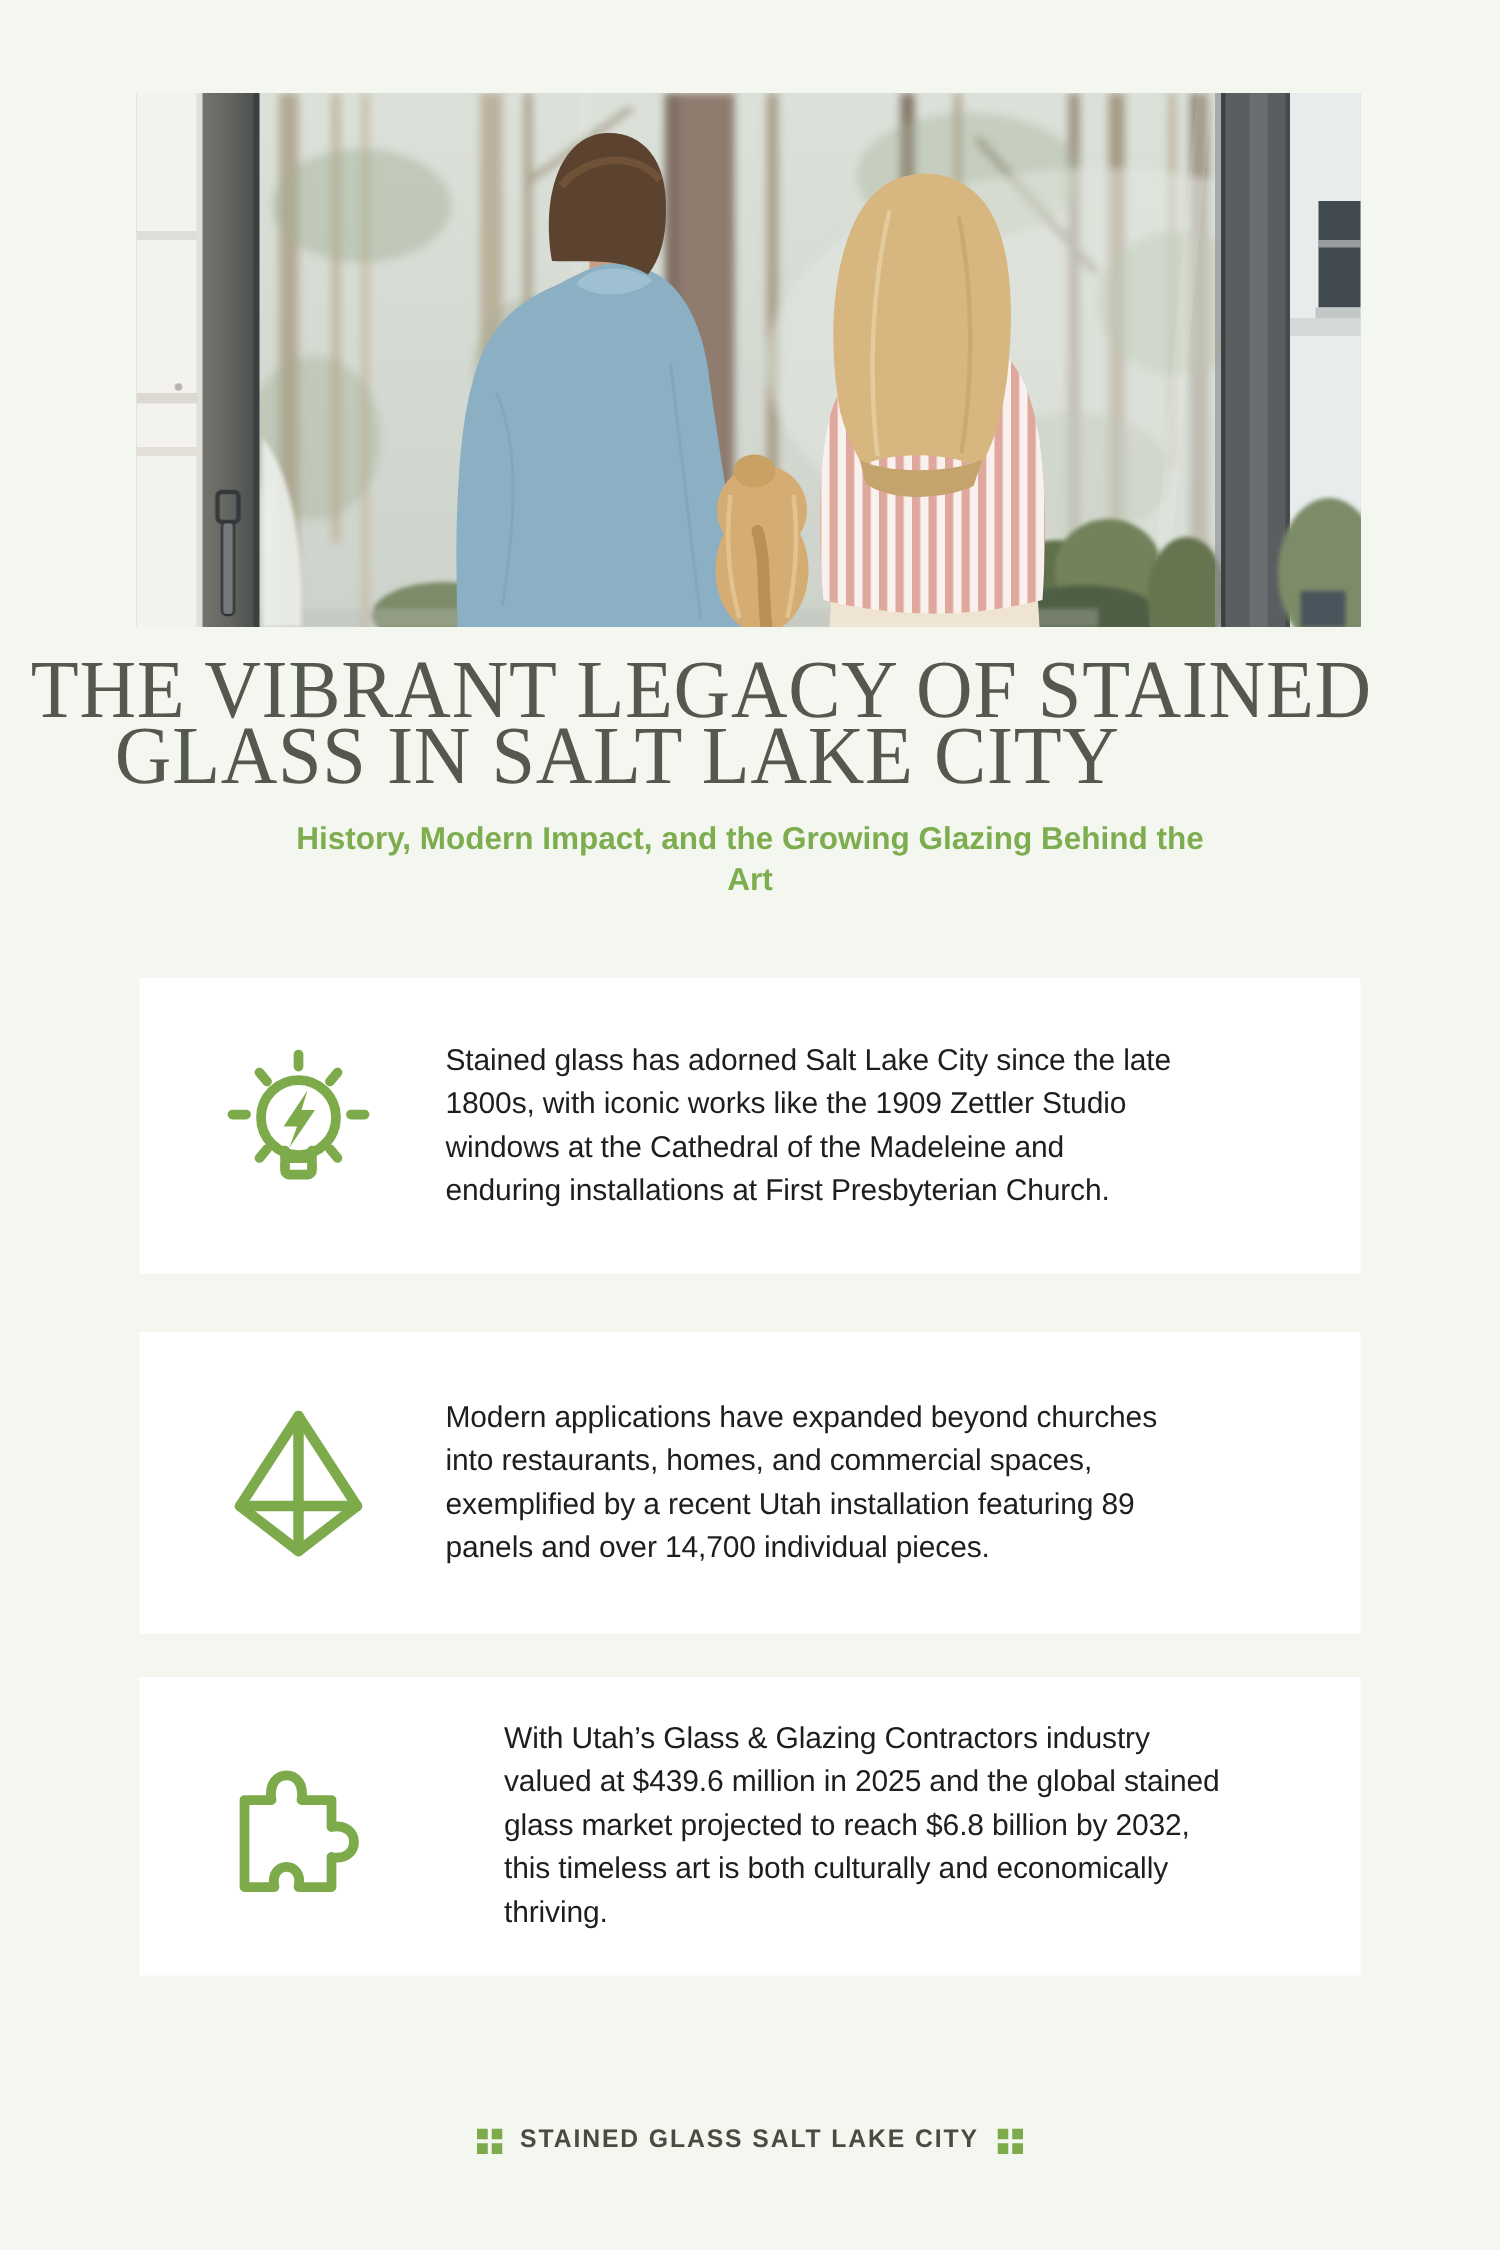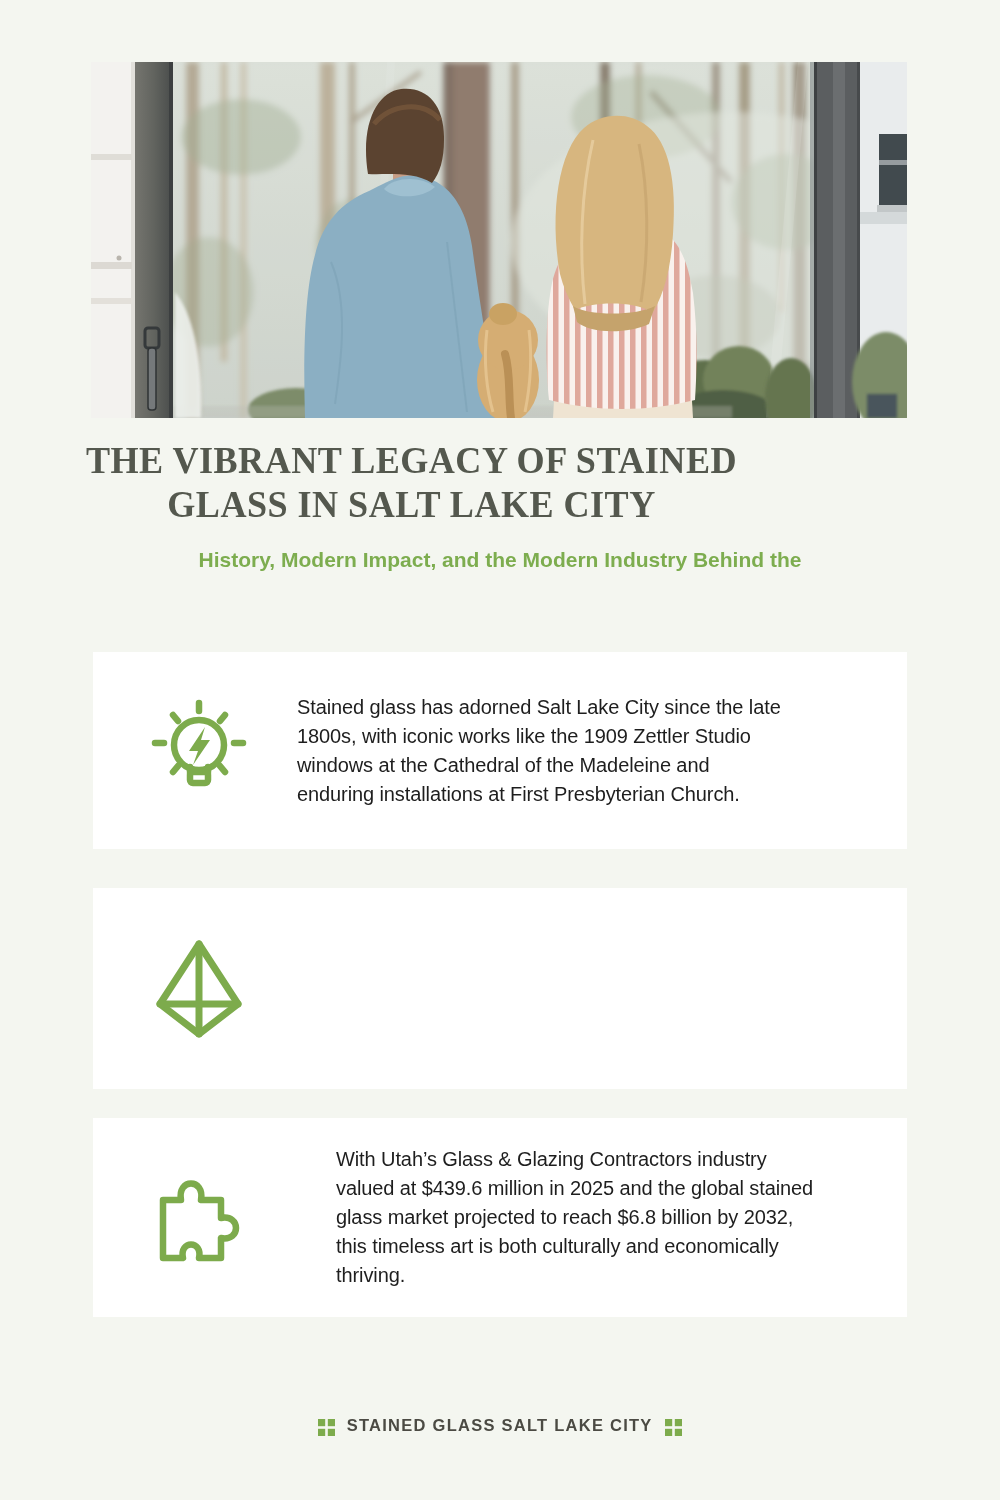--- a/index.html
+++ b/index.html
@@ -9,21 +9,21 @@
     background:#f4f6f0; overflow:hidden;
   }
   .hero {
     position:absolute; left:91px; top:62px; width:816px; height:356px;
     overflow:hidden; background:#cfd5ce;
   }
   .hero svg { display:block; width:816px; height:356px; }
   .title-block {
     position:absolute; left:0; top:438px; width:823px; text-align:center;
     color:#54584e; font-family:"Liberation Serif","DejaVu Serif",serif;
-    font-weight:bold; font-size:38px; line-height:44px; letter-spacing:0.5px;
+    font-weight:normal; font-size:55px; line-height:44px; letter-spacing:0.5px;
   }
   .title-line { transform:scaleX(0.95); transform-origin:50% 50%; white-space:nowrap; }
   .subtitle-block {
     position:absolute; left:0; top:546px; width:1000px; text-align:center;
     color:#7dad4f; font-weight:bold; font-size:21px; line-height:27px;
   }
   .card {
     position:absolute; left:93px; width:814px; background:#ffffff;
     display:flex; align-items:center; padding:0 50px 0 54px; box-sizing:border-box;
   }
@@ -177,21 +177,22 @@
       </g>
     </svg>
   </div>
 
   <div class="title-block">
     <div class="title-line">THE VIBRANT LEGACY OF STAINED</div>
     <div class="title-line">GLASS IN SALT LAKE CITY</div>
   </div>
 
   <div class="subtitle-block">
-    <div>History, Modern Impact, and the Modern Industry Behind the</div>
+    <div>History, Modern Impact, and the Growing Glazing Behind the</div>
+    <div>Art</div>
   </div>
 
   <div class="card card-1">
     <div class="card-icon">
       <svg viewBox="0 0 104 104" xmlns="http://www.w3.org/2000/svg">
         <g stroke="#7dab4c" stroke-width="6.5" fill="none" stroke-linecap="round">
           <circle cx="52" cy="46" r="25"></circle>
           <path d="M43,68 L43,73 M61,68 L61,73"></path>
           <rect x="43" y="73" width="18" height="11" rx="3"></rect>
           <path d="M52,4 L52,12"></path>
@@ -211,20 +212,21 @@
   <div class="card card-2">
     <div class="card-icon">
       <svg viewBox="0 0 104 104" xmlns="http://www.w3.org/2000/svg">
         <g stroke="#7dab4c" stroke-width="7" fill="none" stroke-linejoin="round" stroke-linecap="round">
           <path d="M52,7 L13,67 L52,97 L91,67 Z"></path>
           <path d="M52,7 L52,97"></path>
           <path d="M13,67 L91,67"></path>
         </g>
       </svg>
     </div>
+    <div class="card-text">Modern applications have expanded beyond churches into restaurants, homes, and commercial spaces, exemplified by a recent Utah installation featuring 89 panels and over 14,700 individual pieces.</div>
   </div>
 
   <div class="card card-3">
     <div class="card-icon">
       <svg viewBox="0 0 104 104" xmlns="http://www.w3.org/2000/svg">
         <path d="M16,34 L34,34 C30,12 58,12 54,34 L74,34 L74,52 C94,48 94,76 74,72 L74,92 L52,92 C56,74 32,74 36,92 L16,92 Z" stroke="#7dab4c" stroke-width="6.5" fill="none" stroke-linejoin="round" stroke-linecap="round"></path>
       </svg>
     </div>
     <div class="card-text">With Utah’s Glass &amp; Glazing Contractors industry valued at $439.6 million in 2025 and the global stained glass market projected to reach $6.8 billion by 2032, this timeless art is both culturally and economically thriving.</div>
   </div>

